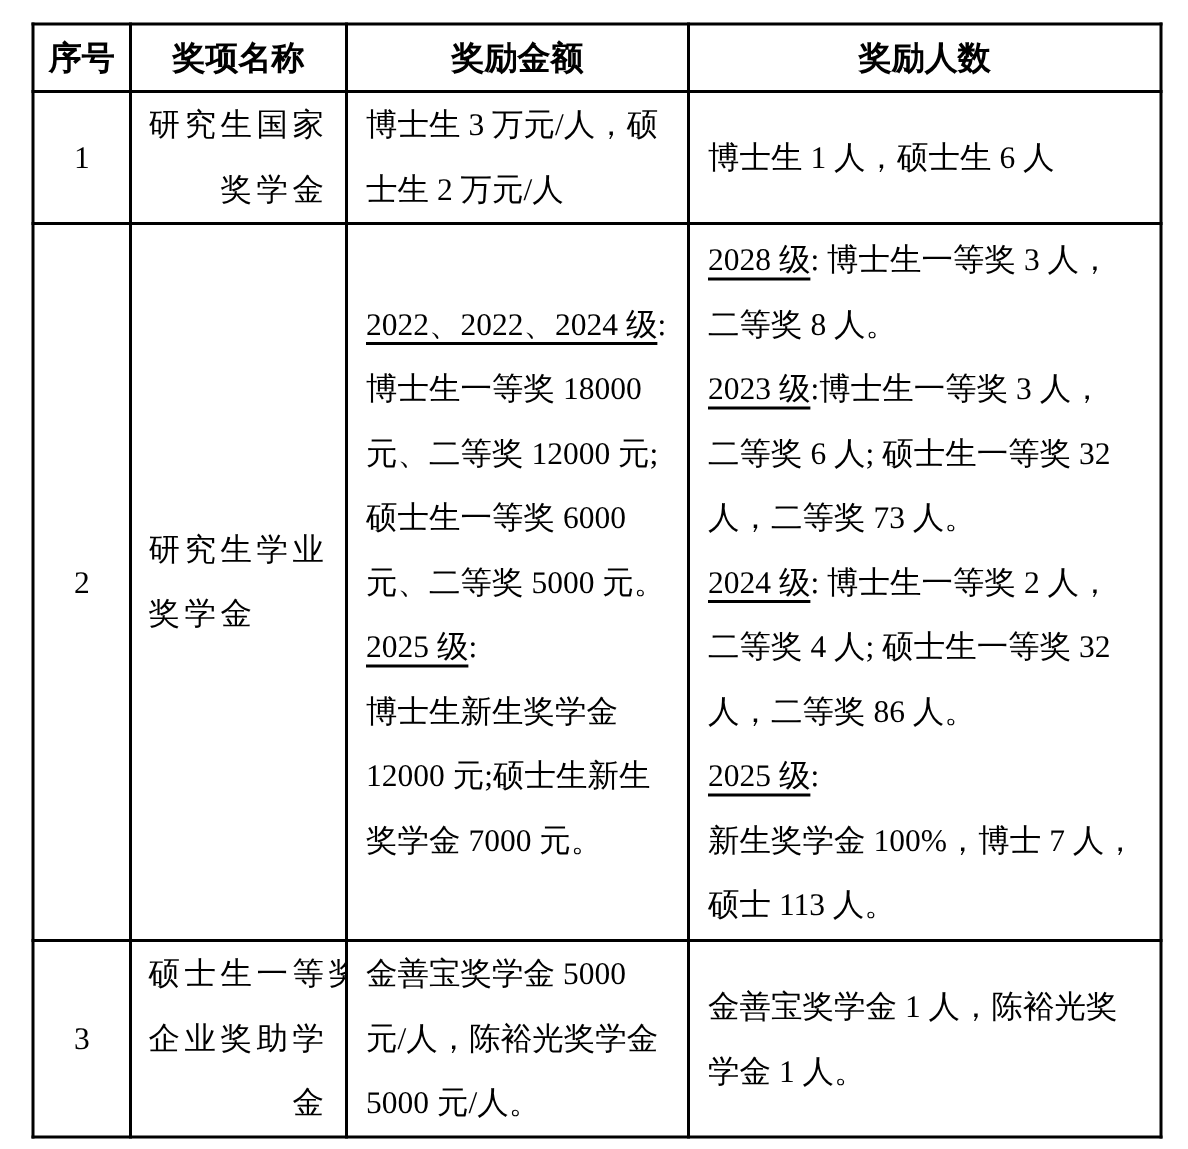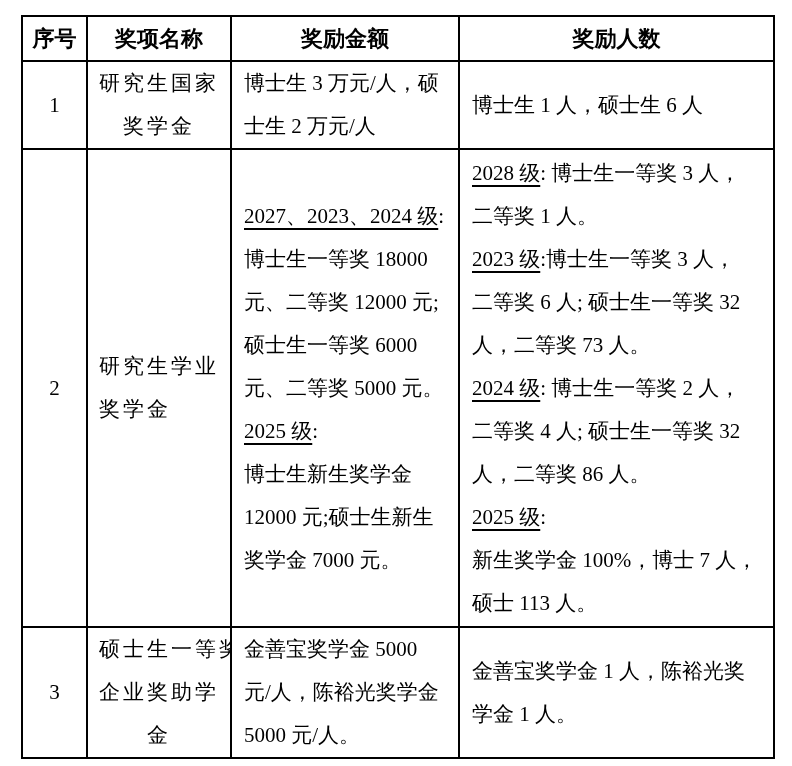--- a/index.html
+++ b/index.html
@@ -24,21 +24,21 @@
   th.hdr {
     height: 45px;
     font-family: "Liberation Sans", "DejaVu Sans", sans-serif;
     font-weight: 700;
     font-size: 22px;
     text-align: center;
   }
   td { font-size: 21px; line-height: 43px; }
   td.idx { text-align: center; font-size: 21px; }
   td.name { text-align: left; padding: 0 11px; letter-spacing: 3px; }
-  td.name.jleft { text-align: center; }
+  td.name.jleft { text-align: right; }
   td.body { padding: 0 12px; text-align: left; }
   .ln { white-space: nowrap; line-height: 43px; }
   .u {
     text-decoration: underline;
     text-decoration-thickness: 1.5px;
     text-underline-offset: 5px;
   }
   .row1 { height: 86px; }
   .row2 { height: 478px; }
   .row3 { height: 129px; }
@@ -79,33 +79,33 @@
         </td>
       </tr>
 
       <tr class="row2">
         <td class="idx">2</td>
         <td class="name">
           <div class="ln">研究生学业</div>
           <div class="ln">奖学金</div>
         </td>
         <td class="body">
-          <div class="ln"><span class="u">2027、2023、2024 级</span><span>:</span></div>
+          <div class="ln"><span class="u">2022、2022、2024 级</span><span>:</span></div>
           <div class="ln">博士生一等奖 18000</div>
           <div class="ln">元、二等奖 12000 元;</div>
           <div class="ln">硕士生一等奖 6000</div>
           <div class="ln">元、二等奖 5000 元。</div>
           <div class="ln"><span class="u">2025 级</span><span>:</span></div>
           <div class="ln">博士生新生奖学金</div>
           <div class="ln">12000 元;硕士生新生</div>
           <div class="ln">奖学金 7000 元。</div>
         </td>
         <td class="body">
           <div class="ln"><span class="u">2028 级</span><span>: 博士生一等奖 3 人，</span></div>
-          <div class="ln">二等奖 1 人。</div>
+          <div class="ln">二等奖 8 人。</div>
           <div class="ln"><span class="u">2023 级</span><span>:博士生一等奖 3 人，</span></div>
           <div class="ln">二等奖 6 人; 硕士生一等奖 32</div>
           <div class="ln">人，二等奖 73 人。</div>
           <div class="ln"><span class="u">2024 级</span><span>: 博士生一等奖 2 人，</span></div>
           <div class="ln">二等奖 4 人; 硕士生一等奖 32</div>
           <div class="ln">人，二等奖 86 人。</div>
           <div class="ln"><span class="u">2025 级</span><span>:</span></div>
           <div class="ln">新生奖学金 100%，博士 7 人，</div>
           <div class="ln">硕士 113 人。</div>
         </td>

